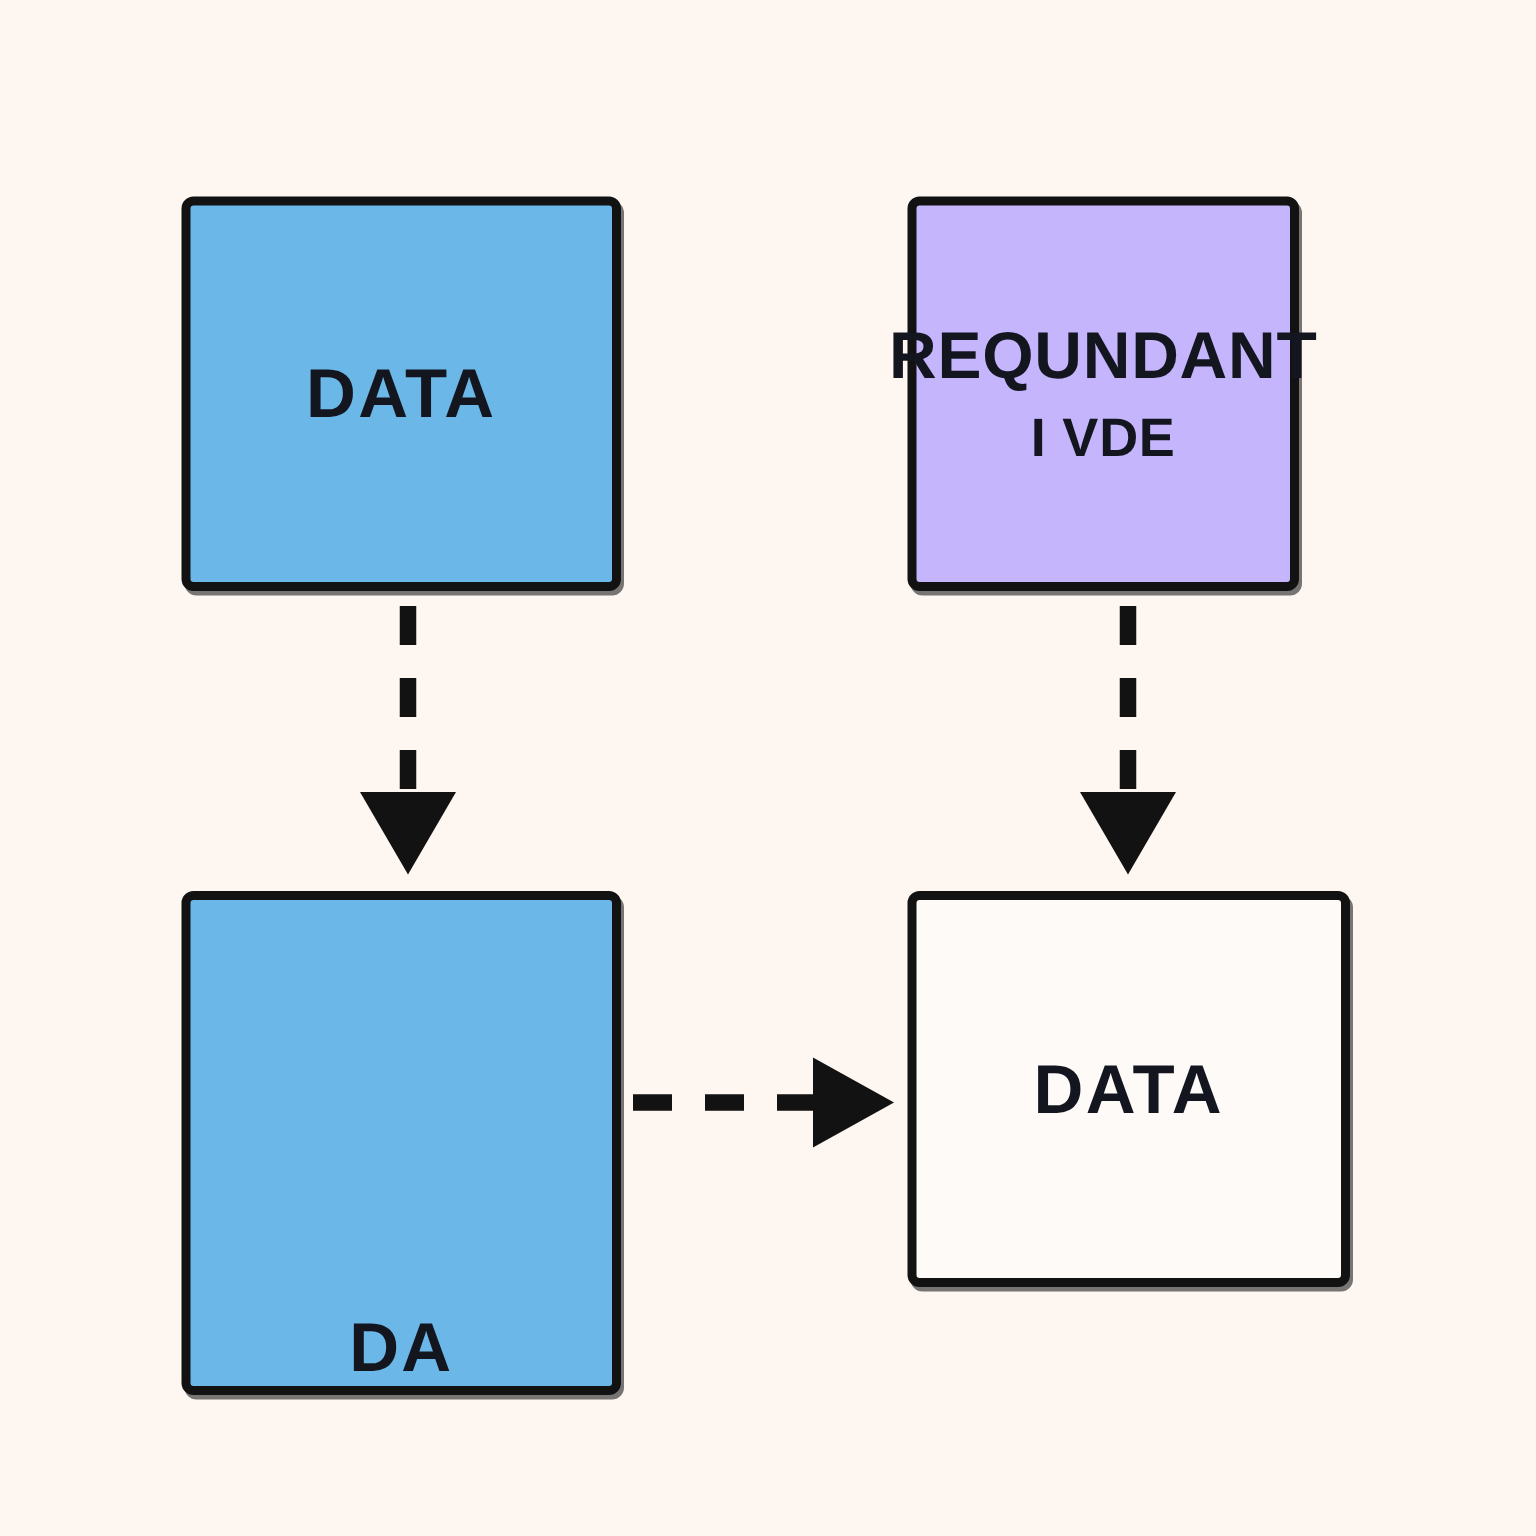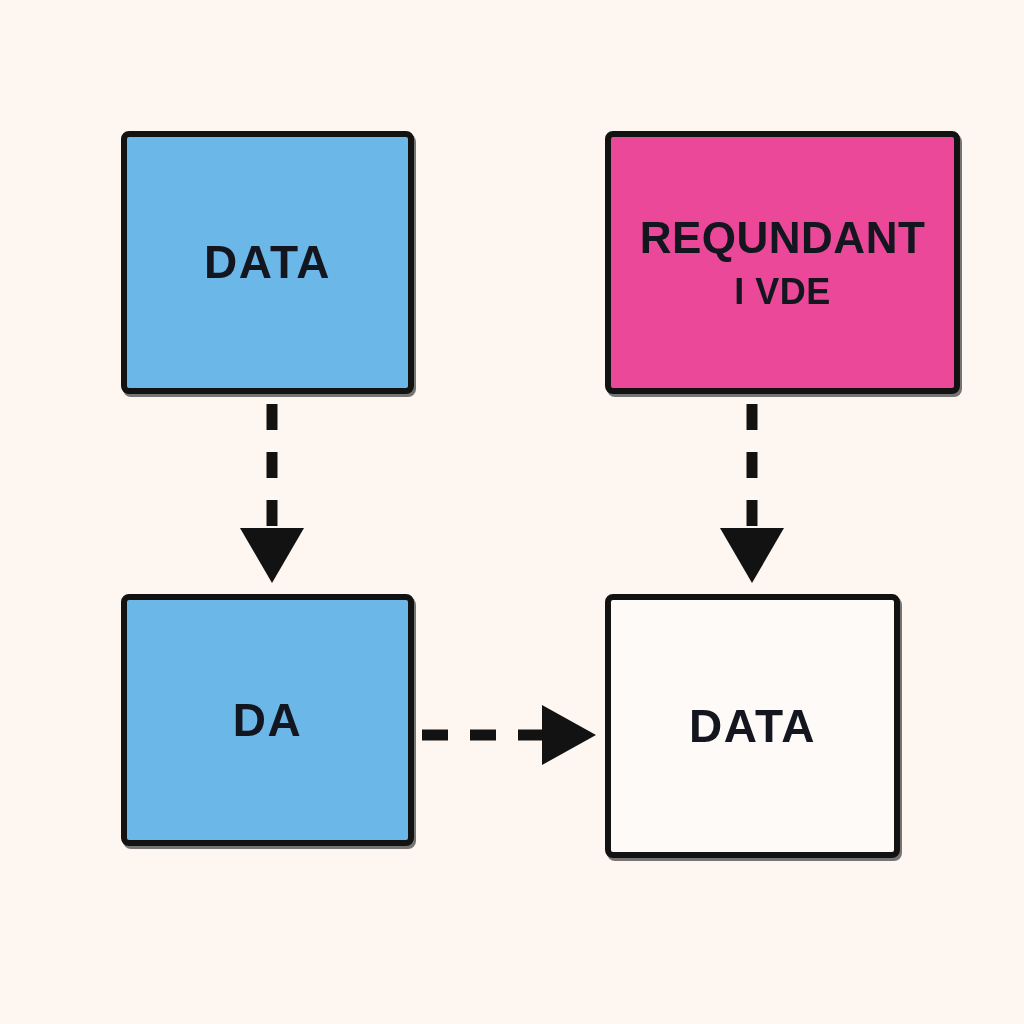--- a/index.html
+++ b/index.html
@@ -44,37 +44,38 @@
     left: 121px;
     top: 131px;
     width: 293px;
     height: 263px;
     background: #6bb7e8;
     font-size: 46px;
   }
   #node-redundant-node {
     left: 605px;
     top: 131px;
-    width: 355px;
+    width: 261px;
     height: 263px;
-    background: #ec4899;
+    background: #c4b5fd;
     font-size: 44px;
     letter-spacing: 0.5px;
   }
   #node-redundant-node .line-2 {
     margin-top: 10px;
     font-size: 36px;
   }
   #node-replica-data {
     left: 121px;
     top: 594px;
     width: 293px;
-    height: 252px;
+    height: 336px;
     background: #6bb7e8;
     font-size: 46px;
+    justify-content: flex-end;
   }
   #node-target-data {
     left: 605px;
     top: 594px;
     width: 295px;
     height: 264px;
     background: #fdfaf7;
     font-size: 46px;
   }
   .arrow {

